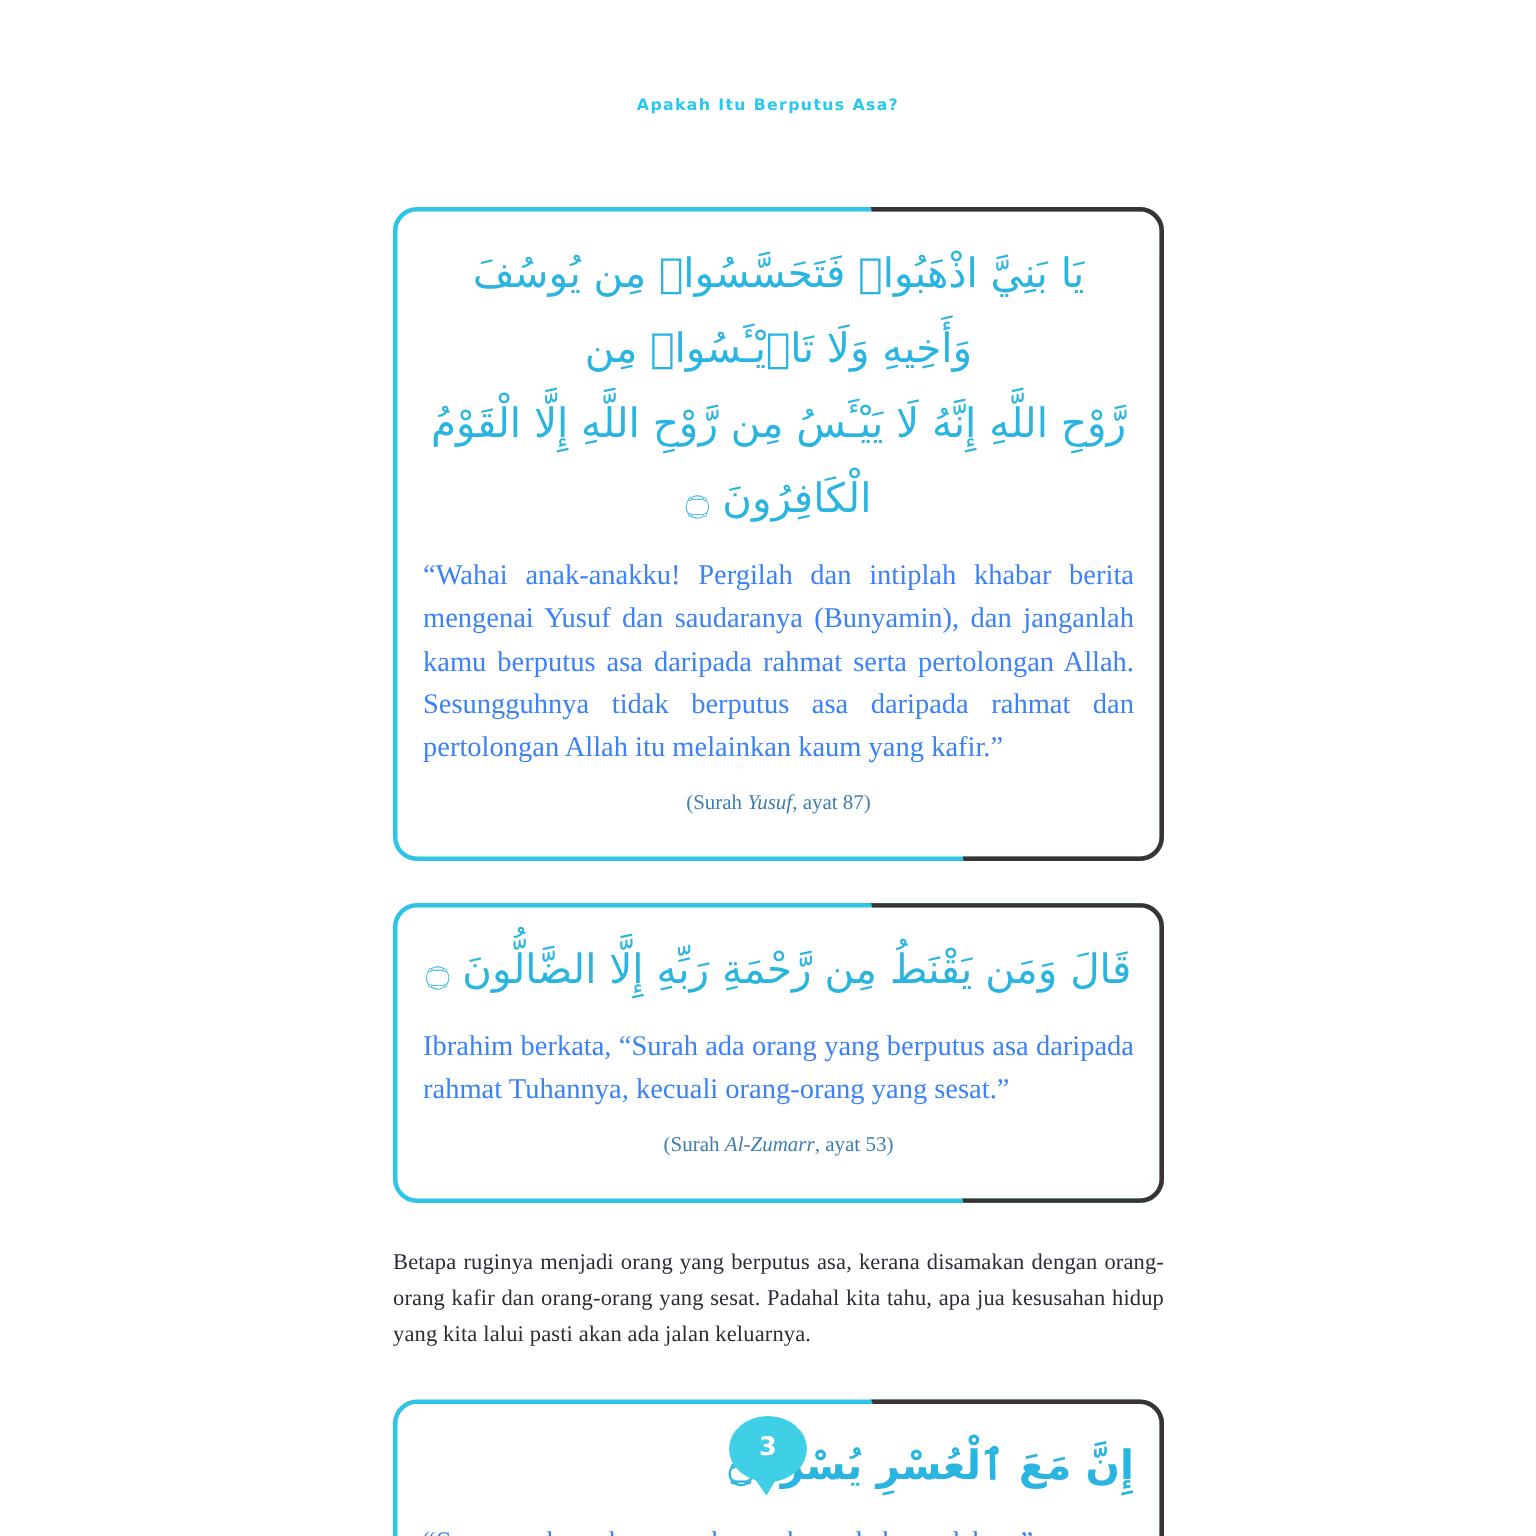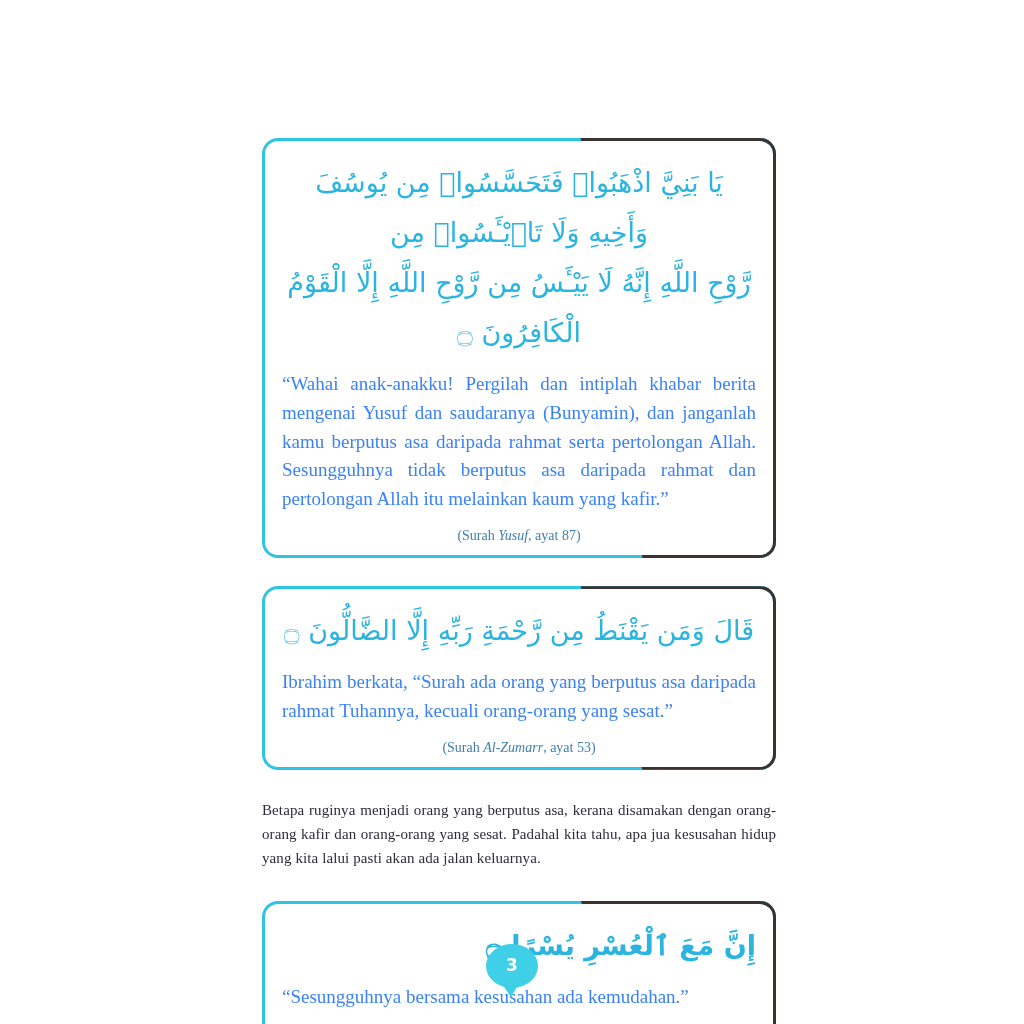--- a/index.html
+++ b/index.html
@@ -42,21 +42,21 @@
     top: 138px;
     width: 514px;
   }
 
   
   .verse-card {
     position: relative;
     box-sizing: border-box;
     background: #ffffff;
     border-radius: 16px;
-    padding: 16px 20px 14px 20px;
+    padding: 16px 20px 30px 20px;
     margin-bottom: 28px;
   }
   
   .verse-card .frame-cyan,
   .verse-card .frame-dark {
     position: absolute;
     inset: 0;
     border-radius: 16px;
     pointer-events: none;
   }
@@ -169,20 +169,21 @@
     font-size: 17px;
     line-height: 1;
     margin-top: -2px;
   }
 </style>
 </head>
 <body>
 
 <div class="page">
 
+  <div class="running-header">Apakah Itu Berputus Asa?</div>
 
   <div class="content">
 
     <div class="verse-card">
       <div class="frame-cyan"></div>
       <div class="frame-dark"></div>
 
       <div class="arabic">يَا بَنِيَّ اذْهَبُوا۟ فَتَحَسَّسُوا۟ مِن يُوسُفَ وَأَخِيهِ وَلَا تَا۟يْـَٔسُوا۟ مِن
 رَّوْحِ اللَّهِ إِنَّهُ لَا يَيْـَٔسُ مِن رَّوْحِ اللَّهِ إِلَّا الْقَوْمُ الْكَافِرُونَ ۝</div>
 

